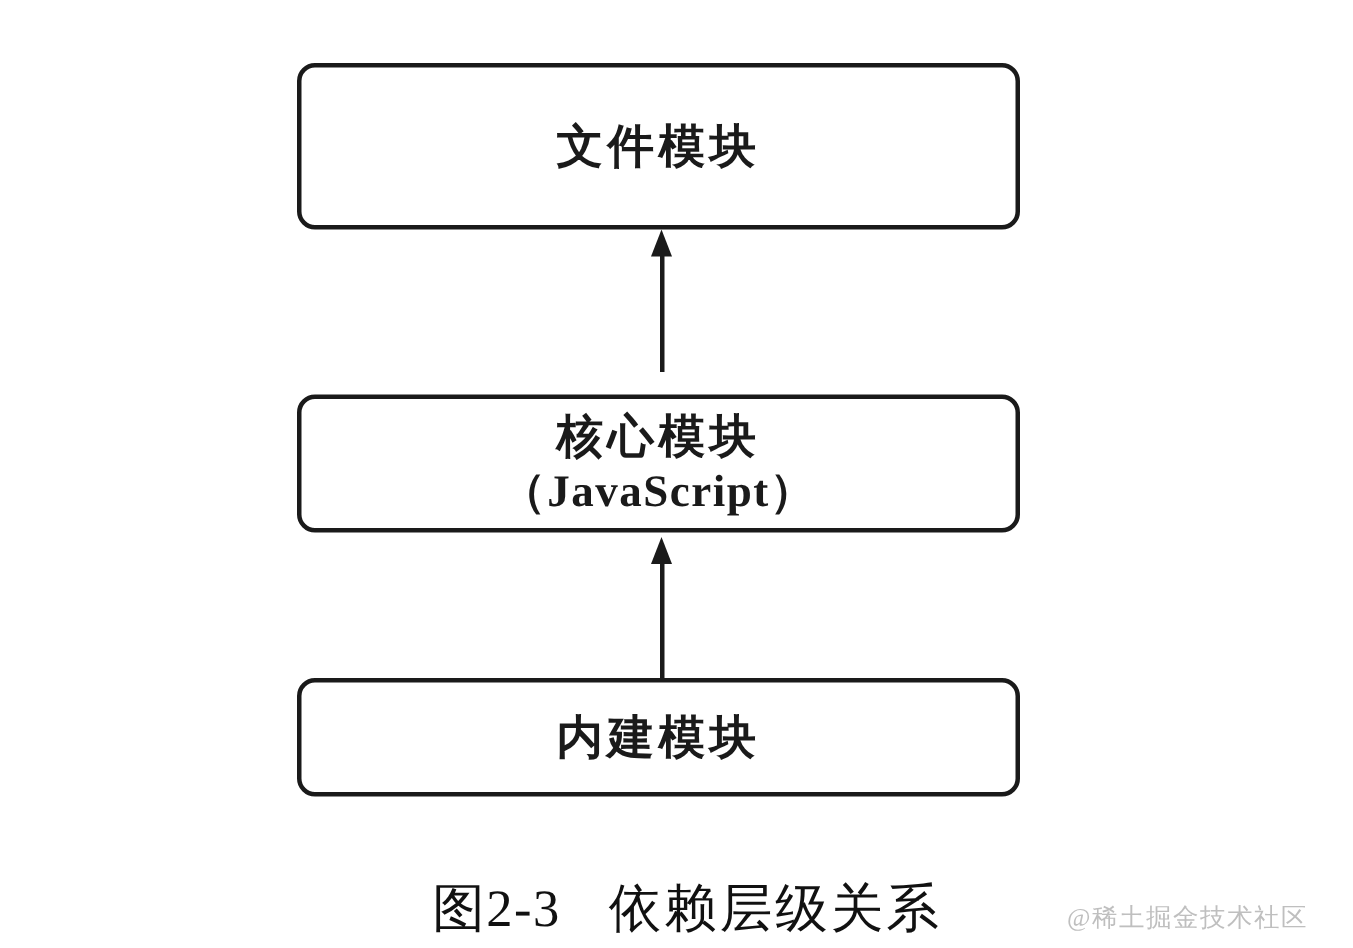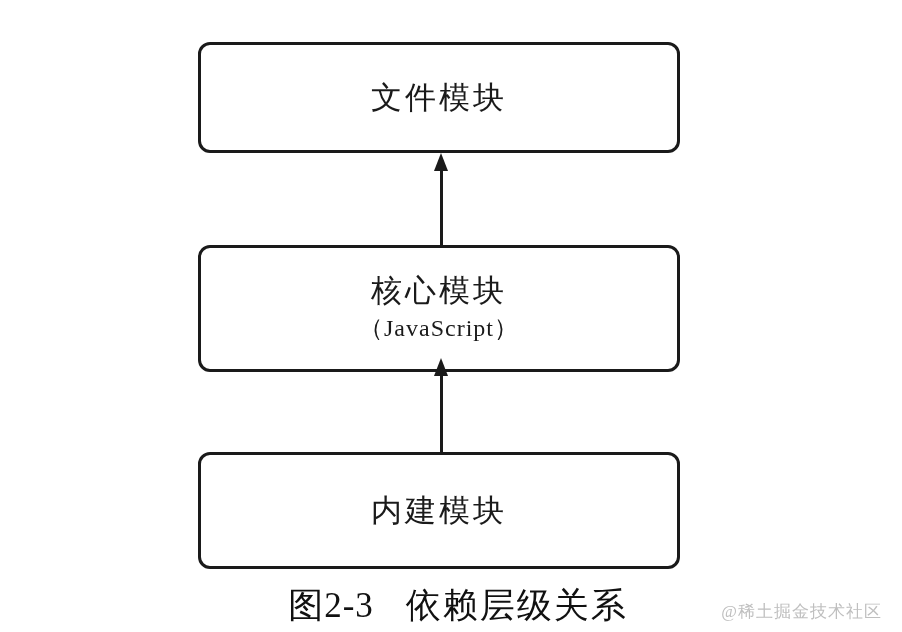--- a/index.html
+++ b/index.html
@@ -24,36 +24,37 @@
     width: 482px;
     border: 3px solid #1a1a1a;
     border-radius: 12px;
     background: #ffffff;
     box-sizing: border-box;
     display: flex;
     flex-direction: column;
     align-items: center;
     justify-content: center;
     text-align: center;
+    font-weight: bold;
   }
   .dbox .line1 {
     font-size: 31px;
     line-height: 38px;
     letter-spacing: 3px;
     color: #1a1a1a;
   }
   .dbox .line2 {
-    font-size: 24px;
+    font-size: 30px;
     line-height: 36px;
     letter-spacing: 1px;
     color: #1a1a1a;
   }
   #box-file    { top: 42px;  height: 111px; }
-  #box-core    { top: 245px; height: 127px; }
-  #box-builtin { top: 452px; height: 117px; }
+  #box-core    { top: 263px; height: 92px; }
+  #box-builtin { top: 452px; height: 79px; }
 
   .arrow {
     position: absolute;
     left: 434px;
     width: 15px;
   }
   #arrow-core-to-file    { top: 153px; height: 95px; }
   #arrow-builtin-to-core { top: 358px; height: 94px; }
   .arrow .shaft {
     position: absolute;
@@ -88,21 +89,21 @@
   .caption .fig-label {
     margin-right: 32px;
     letter-spacing: 1px;
   }
   .caption .fig-title {
     letter-spacing: 2px;
   }
 
   .watermark {
     position: absolute;
-    right: 20px;
+    right: 30px;
     top: 601px;
     font-size: 17px;
     line-height: 22px;
     color: #bfbfbf;
     letter-spacing: 1px;
   }
 </style>
 </head>
 <body>
 

